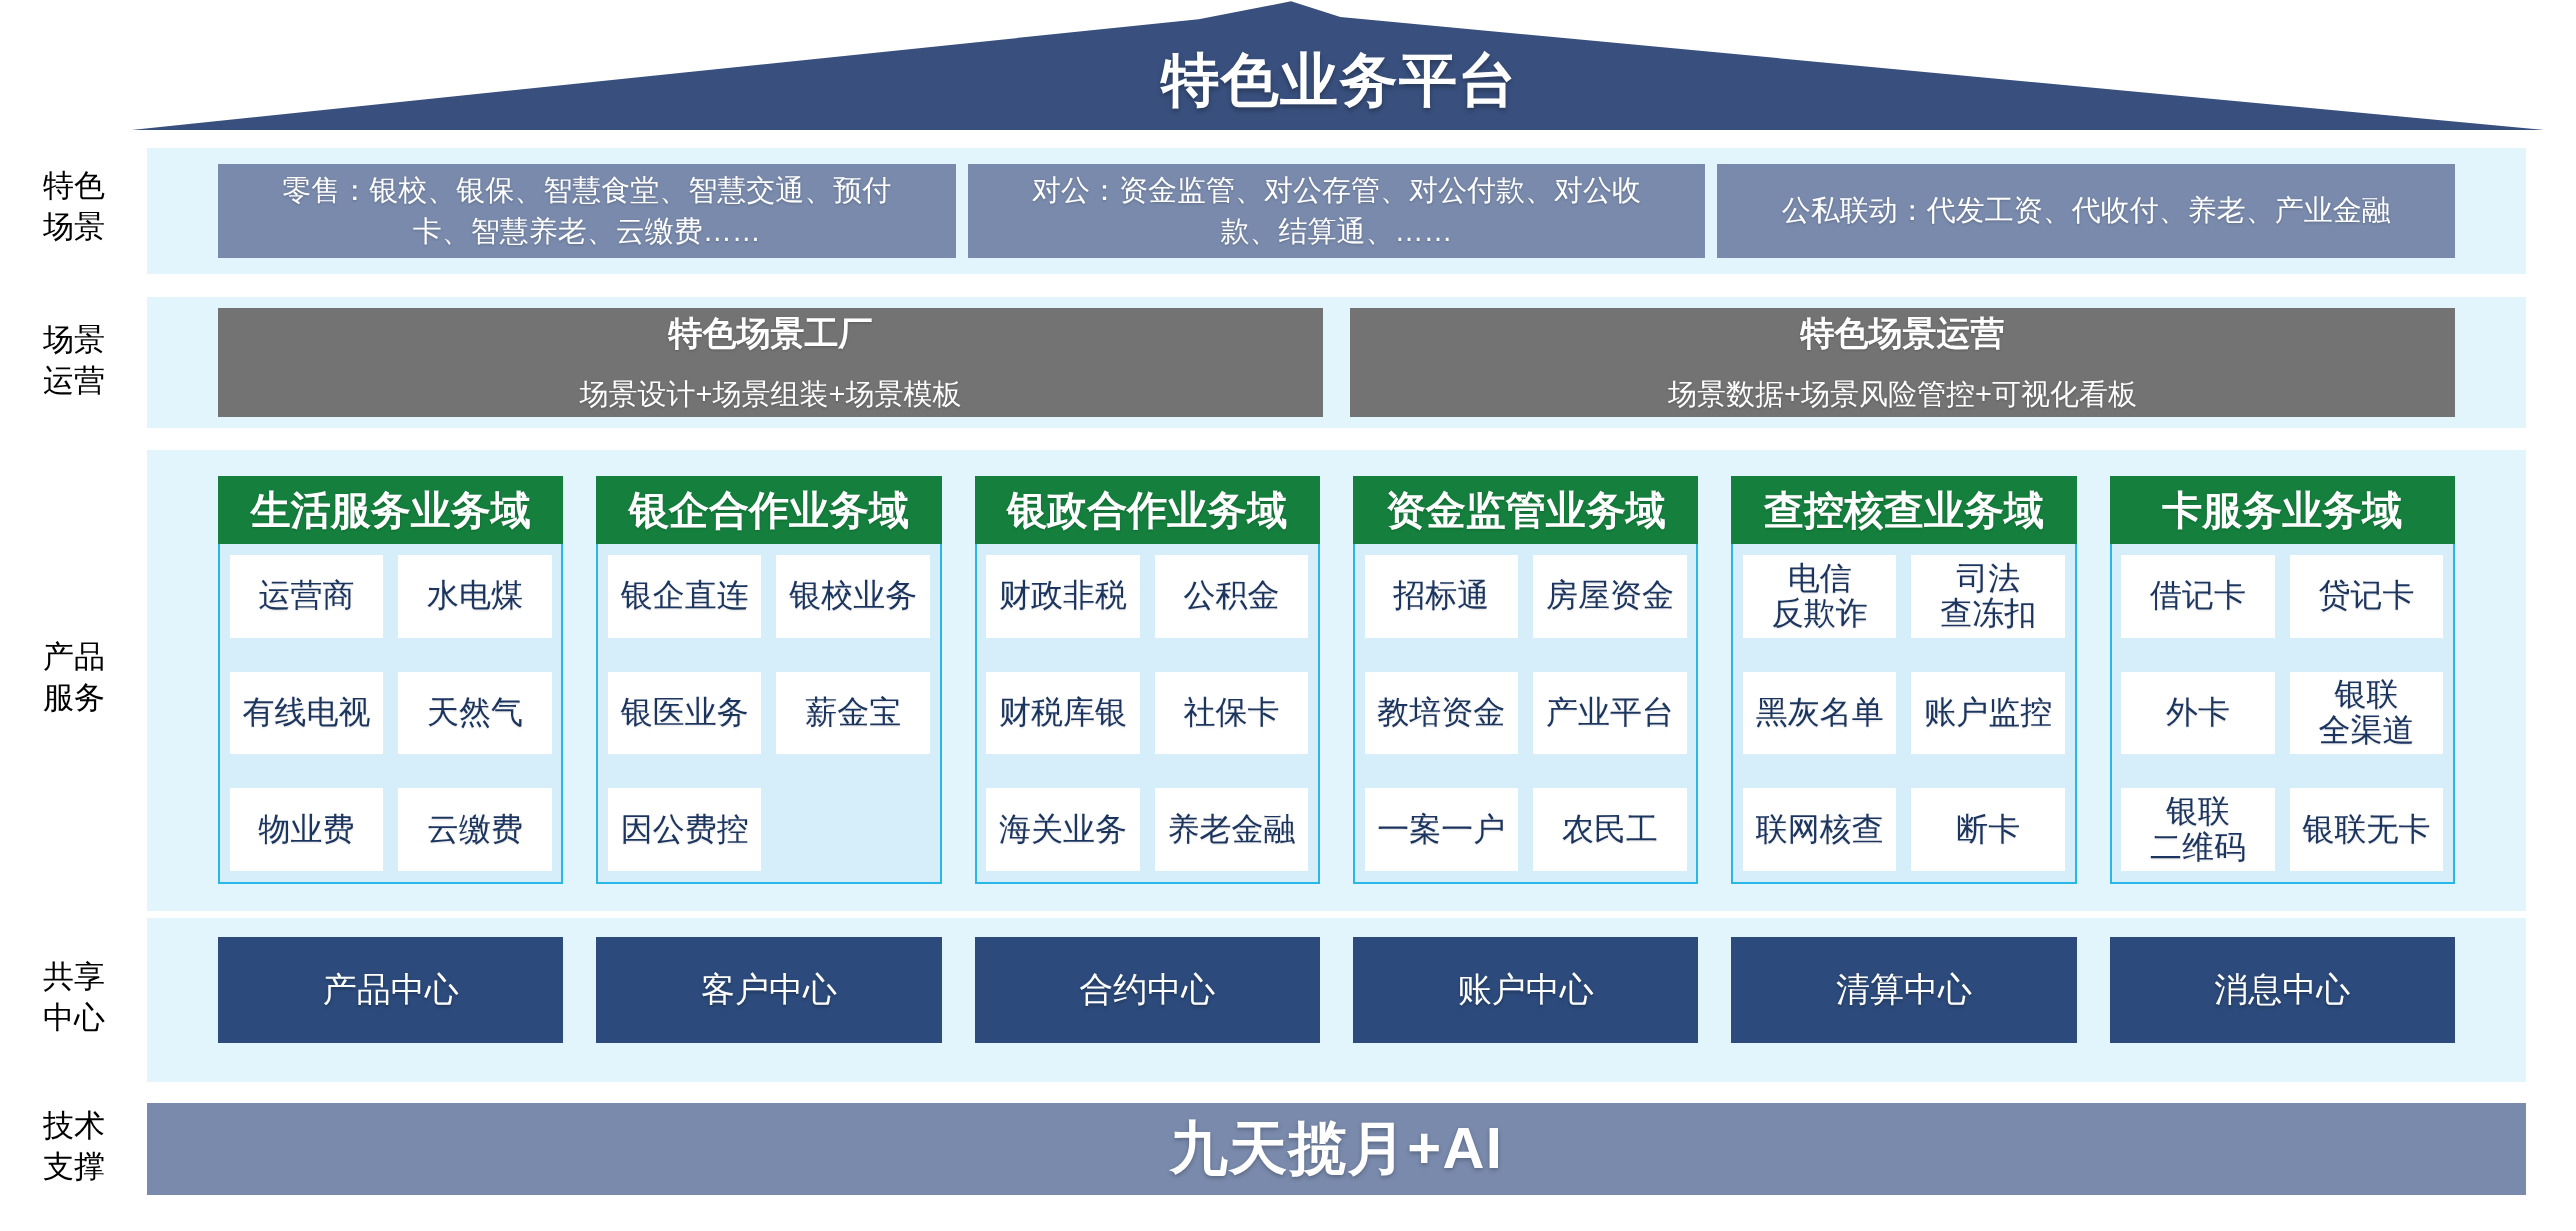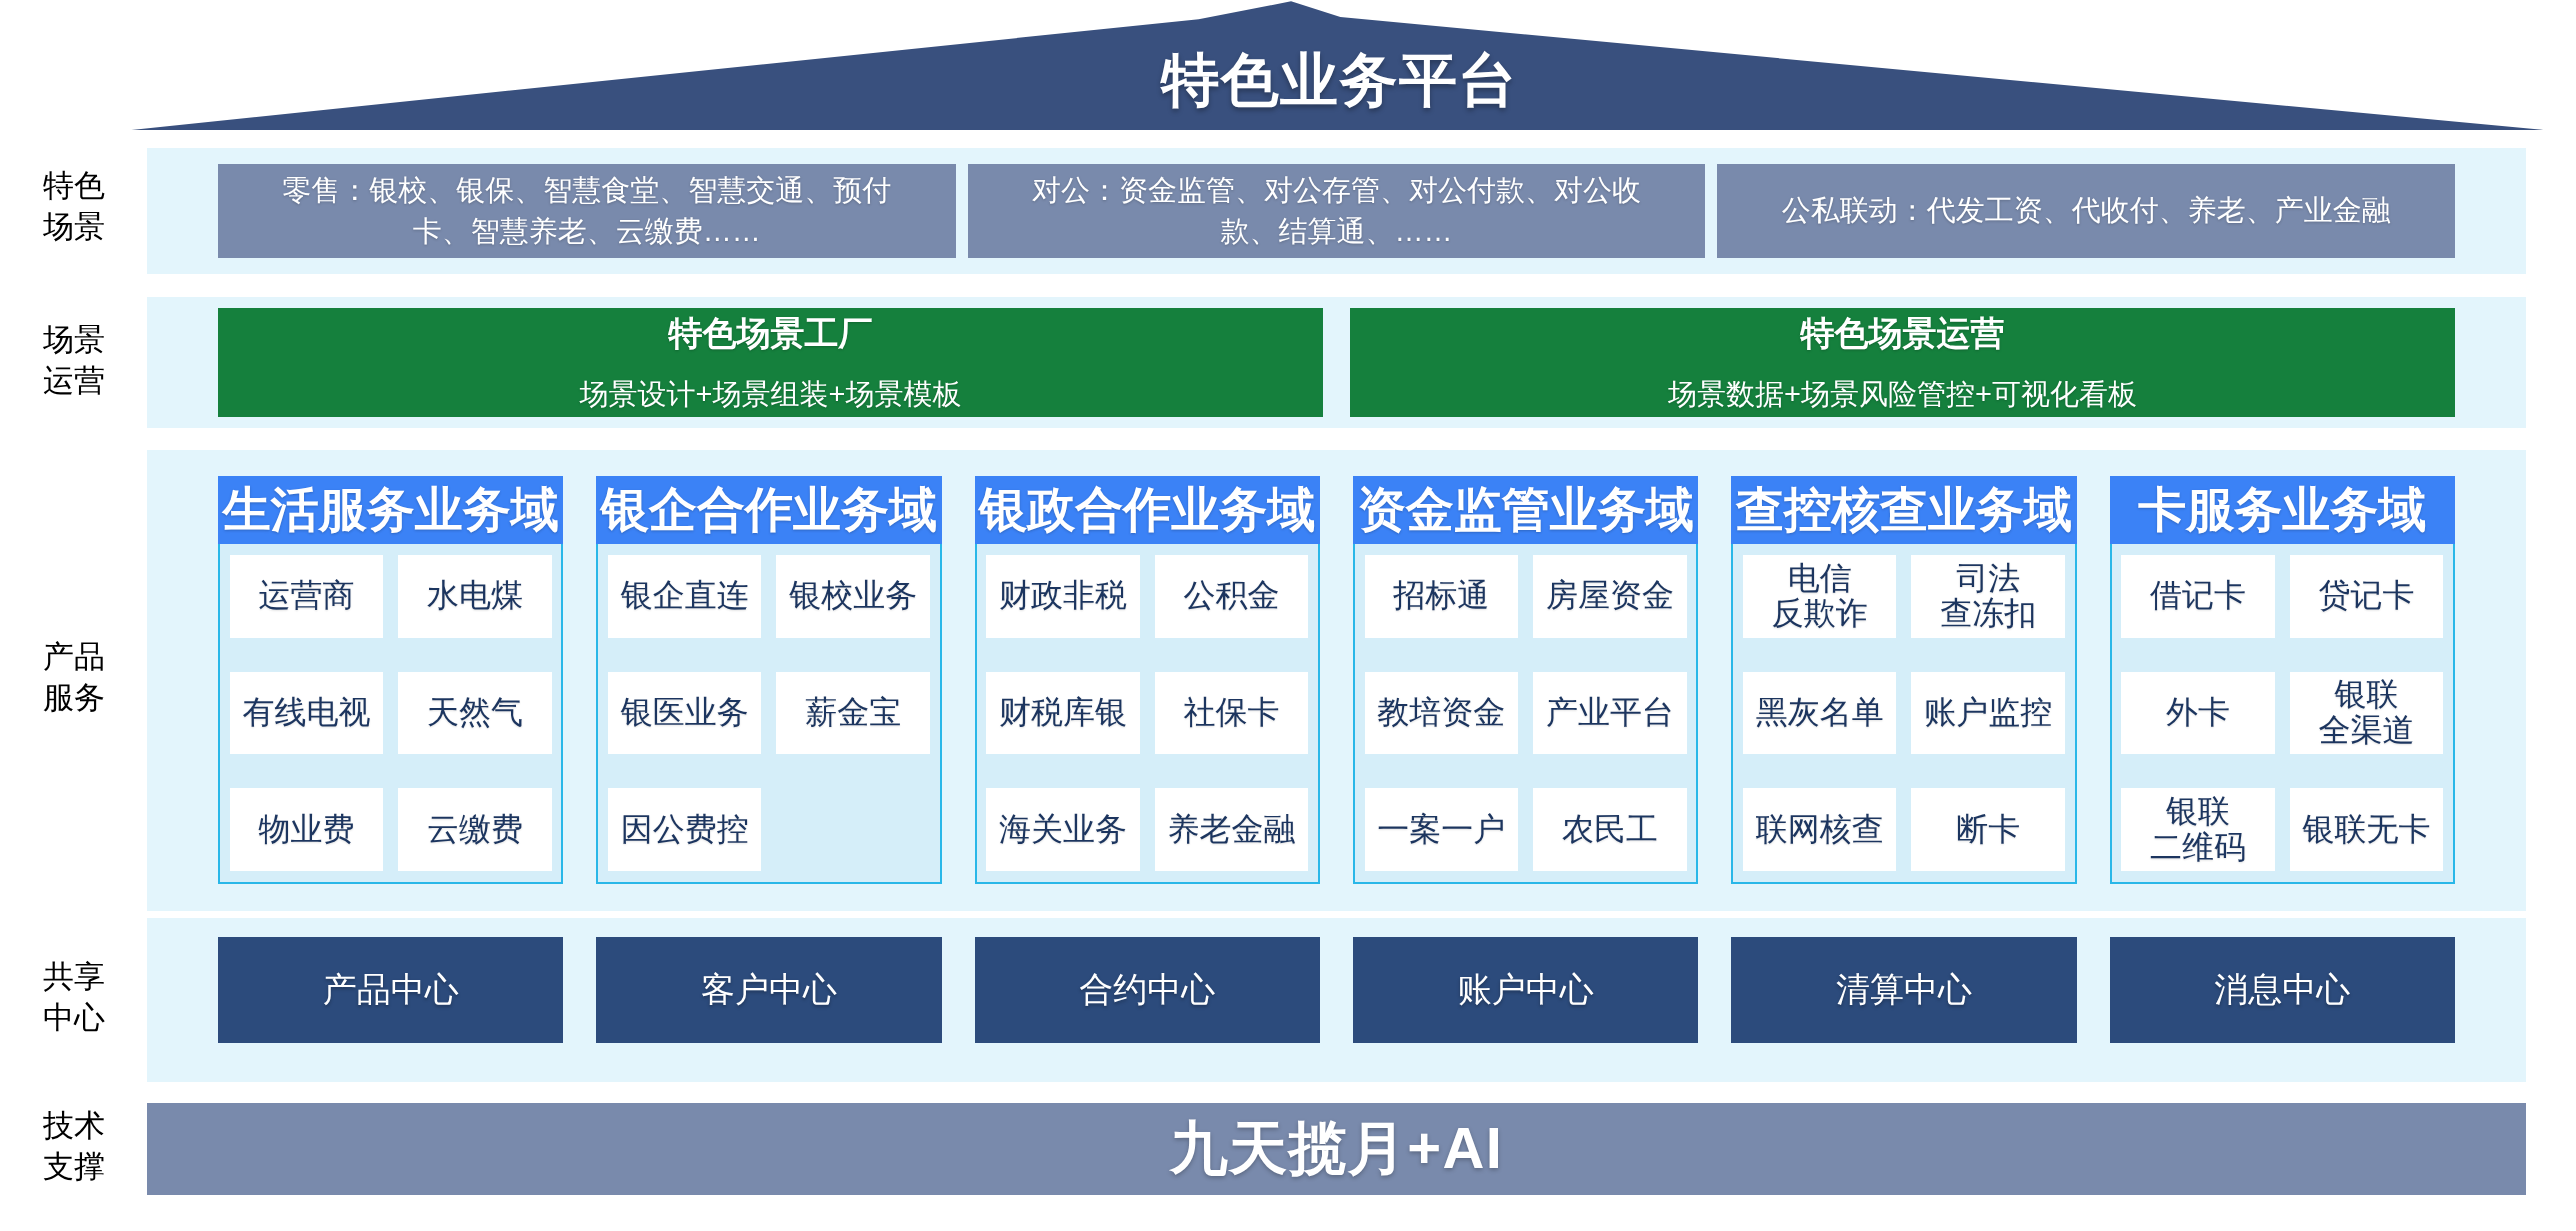--- a/index.html
+++ b/index.html
@@ -33,33 +33,33 @@
   .band-scenes{top:148px;height:126px;padding:15.7px 71px;display:flex;gap:12px;}
   .scene-box{
     flex:1;background:#798AAC;color:#ffffff;
     display:flex;align-items:center;justify-content:center;
     text-align:center;font-size:29px;line-height:1.42;
     padding:0 38px;box-sizing:border-box;
     text-shadow:0 1.4px 2.7px rgba(0,0,0,.22);
   }
   .band-operation{top:297px;height:131px;padding:11px 71px;display:flex;gap:27px;}
   .op-box{
-    flex:1;background:#15803d;color:#ffffff;
+    flex:1;background:#737373;color:#ffffff;
     display:flex;flex-direction:column;align-items:center;justify-content:center;
     gap:18px;text-align:center;
     text-shadow:0 1.4px 2.7px rgba(0,0,0,.22);
   }
   .op-title{font-size:34px;font-weight:bold;}
   .op-sub{font-size:29px;}
   .band-products{top:450px;height:461px;padding:26px 71px 27px;display:flex;gap:33px;}
   .domain{flex:1;display:flex;flex-direction:column;}
   .domain-header{
-    height:68px;background:#3b82f6;color:#ffffff;
-    display:flex;align-items:center;justify-content:center;
-    font-size:48px;font-weight:bold;
+    height:68px;background:#15803d;color:#ffffff;
+    display:flex;align-items:center;justify-content:center;
+    font-size:40px;font-weight:bold;
     text-shadow:0 1.4px 2.7px rgba(0,0,0,.22);
   }
   .domain-body{
     flex:1;background:#D5EEF9;
     border:2.1px solid #29B7E8;border-top:none;
     box-sizing:border-box;
     padding:11px 9.6px;
     display:grid;grid-template-columns:1fr 1fr;grid-auto-rows:1fr;
     column-gap:15px;row-gap:34px;
   }

